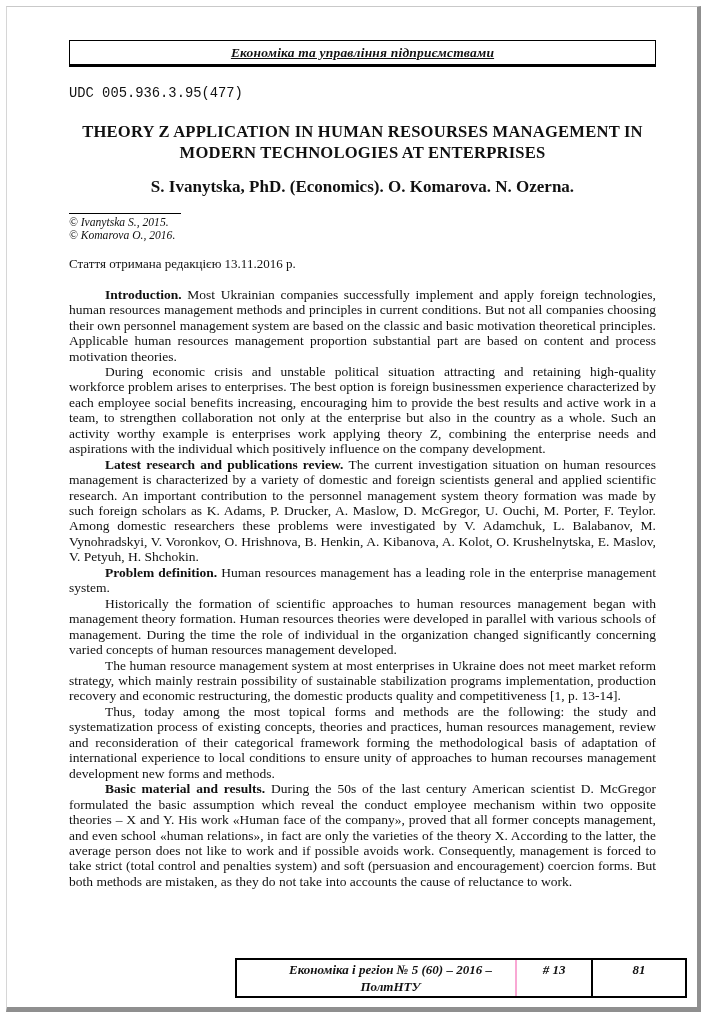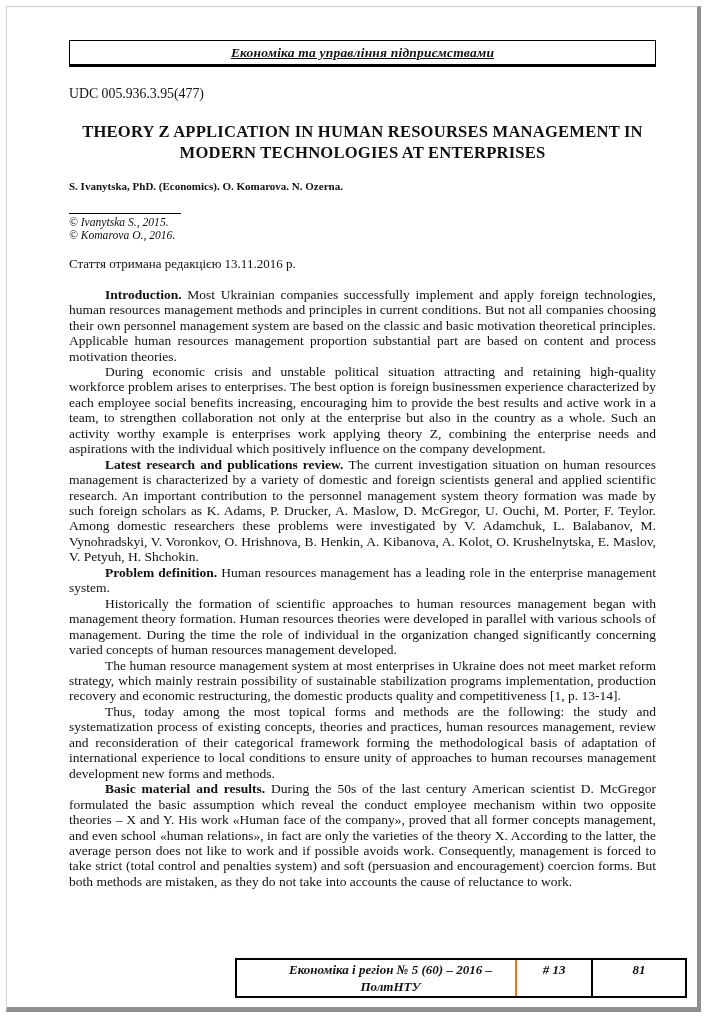--- a/index.html
+++ b/index.html
@@ -38,33 +38,35 @@
     font-weight: bold;
     font-style: italic;
     font-size: 13.5px;
     text-decoration: underline;
     letter-spacing: 0.2px;
   }
   .udc {
     margin-top: 19px;
     font-size: 13.8px;
     line-height: 16.5px;
+    font-family: Liberation Mono, monospace;
   }
   .title {
     margin-top: 18px;
     text-align: center;
     font-weight: bold;
     font-size: 16.6px;
     line-height: 21px;
     letter-spacing: 0.2px;
   }
   .authors {
     margin-top: 15px;
+    text-align: center;
     font-weight: bold;
-    font-size: 11px;
+    font-size: 17px;
     line-height: 17px;
   }
   .copyright-rule {
     margin-top: 18px;
     width: 112px;
     border-top: 1px solid #000;
   }
   .copyright {
     font-style: italic;
     font-size: 11.6px;
@@ -91,21 +93,21 @@
     border: 2px solid #000;
     font-weight: bold;
     font-style: italic;
     font-size: 13px;
     line-height: 17px;
   }
   .footer .cell {
     text-align: center;
     padding: 1px 2px;
   }
-  .footer .cell-journal { flex: 1; border-right: 2px solid #f97316; padding-left: 31px; }
+  .footer .cell-journal { flex: 1; border-right: 2px solid #f9a8d4; padding-left: 31px; }
   .footer .cell-mark { width: 76px; border-right: 2px solid #000; }
   .footer .cell-page { width: 92px; border-radius: 9px; }
 </style>
 </head>
 <body>
 
 <div class="canvas">
   <div class="sheet">
 
     <div class="content">

